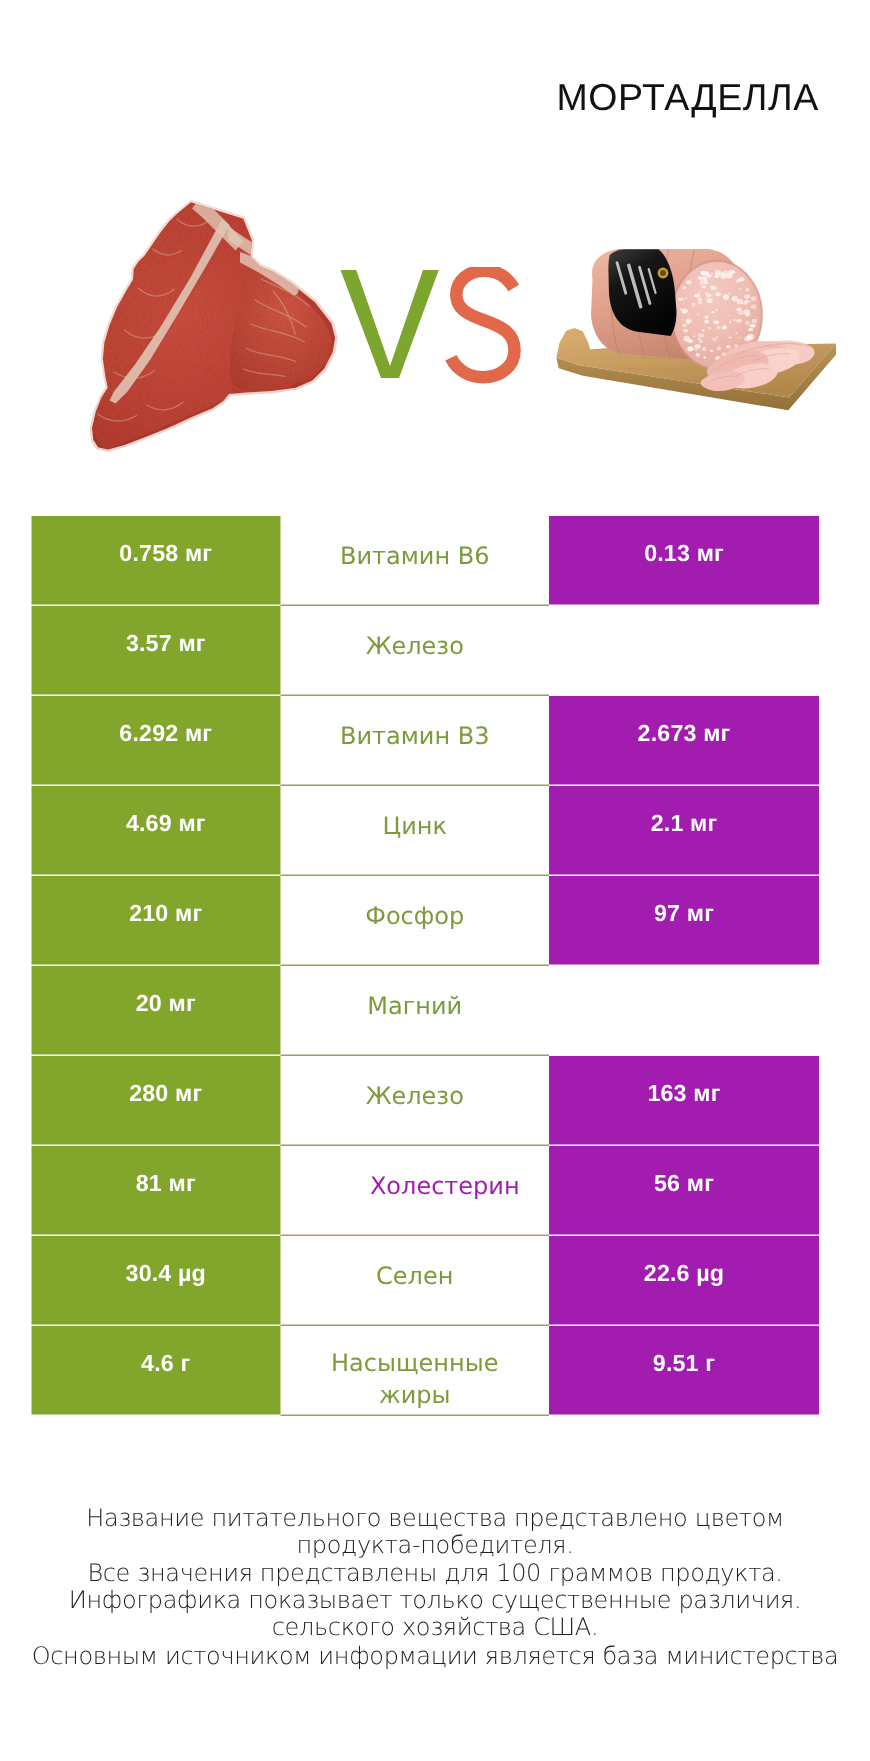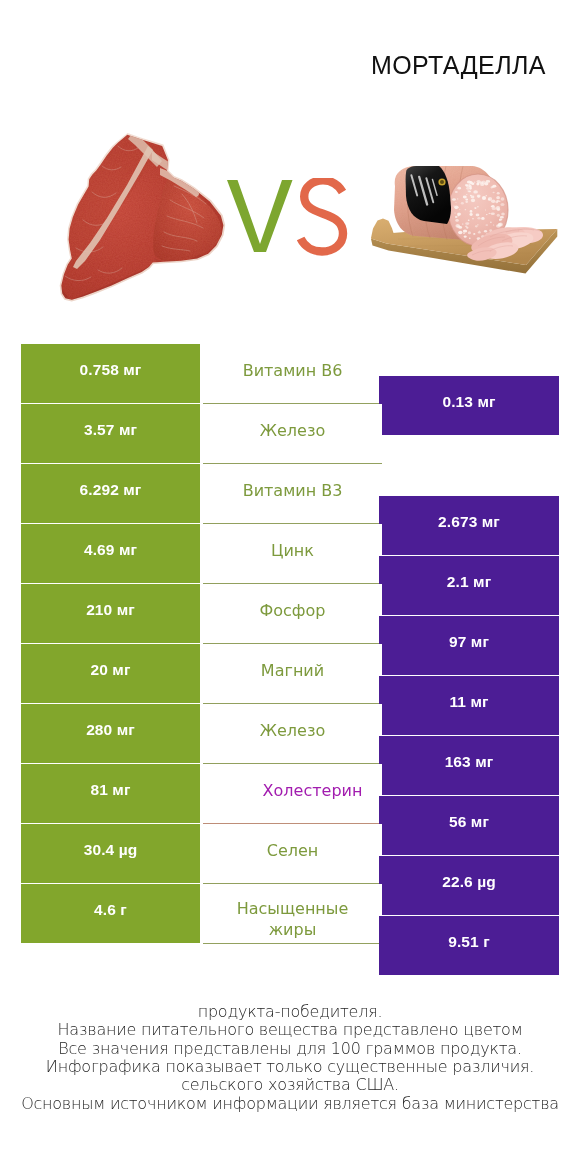--- a/index.html
+++ b/index.html
@@ -20,22 +20,22 @@
   .vs-wrap{position:absolute;left:226px;top:178px;}
   .morta-wrap{position:absolute;left:368px;top:148px;}
 
   
   .table{position:absolute;left:21px;top:344px;width:538px;}
   .row{position:relative;height:60px;}
   .cell{position:absolute;top:0;height:58.5px;display:flex;align-items:center;justify-content:center;text-align:center;}
   .cell > span{position:relative;top:-3px;}
   .lbl.twoline{top:6px;line-height:20.5px;}
   .c-left{left:0;width:179px;background:#82a62c;color:#fff;justify-content:center;}
-  .c-mid{left:182px;width:179px;height:60px;background:#fff;border-bottom:1px solid #93a15f;box-sizing:border-box;padding:0 22px;}
-  .c-right{left:358px;width:180px;background:#4c1d95;color:#fff;margin-top:32px;}
+  .c-mid{left:166px;width:179px;height:60px;background:#fff;border-bottom:1px solid #93a15f;box-sizing:border-box;padding:0 22px;}
+  .c-right{left:345px;width:180px;background:#a21caf;color:#fff;}
   .val{font-family:"Liberation Sans",sans-serif;font-size:15.5px;font-weight:600;letter-spacing:0.1px;}
   .val .u{font-size:15.5px;font-weight:600;}
   .lbl{font-family:"DejaVu Sans",sans-serif;font-size:16px;font-weight:400;line-height:21px;letter-spacing:0px;}
   .lbl.green{color:#7d9a3d;}
   .c-mid.red{border-bottom-color:#bf8f79;}
   .lbl.red{color:#a21caf;margin-left:40px;}
 
   
   .footer{position:absolute;left:20px;top:1003px;width:540px;text-align:center;
     font-family:"DejaVu Sans",sans-serif;font-size:16px;line-height:18.35px;color:#1f1f1f;font-weight:200;
@@ -411,23 +411,20 @@
           <span class="val">97 <span class="u">мг</span></span>
         </div>
       </div>
       <div class="row">
         <div class="cell c-left">
           <span class="val">20 <span class="u">мг</span></span>
         </div>
         <div class="cell c-mid green">
           <span class="lbl green">Магний</span>
         </div>
-        <div class="cell c-right">
-          <span class="val">11 <span class="u">мг</span></span>
-        </div>
       </div>
       <div class="row">
         <div class="cell c-left">
           <span class="val">280 <span class="u">мг</span></span>
         </div>
         <div class="cell c-mid green">
           <span class="lbl green">Железо</span>
         </div>
         <div class="cell c-right">
           <span class="val">163 <span class="u">мг</span></span>
@@ -462,20 +459,20 @@
         <div class="cell c-mid green">
           <span class="lbl green twoline">Насыщенные жиры</span>
         </div>
         <div class="cell c-right">
           <span class="val">9.51 <span class="u">г</span></span>
         </div>
       </div>
     </div>
 
   <div class="footer">
+      <div>Название питательного вещества представлено цветом</div>
       <div>продукта-победителя.</div>
-      <div>Название питательного вещества представлено цветом</div>
       <div>Все значения представлены для 100 граммов продукта.</div>
       <div>Инфографика показывает только существенные различия.</div>
       <div>сельского хозяйства США.</div>
       <div>Основным источником информации является база министерства</div>
     </div>
 </div>
 
 </body></html>

